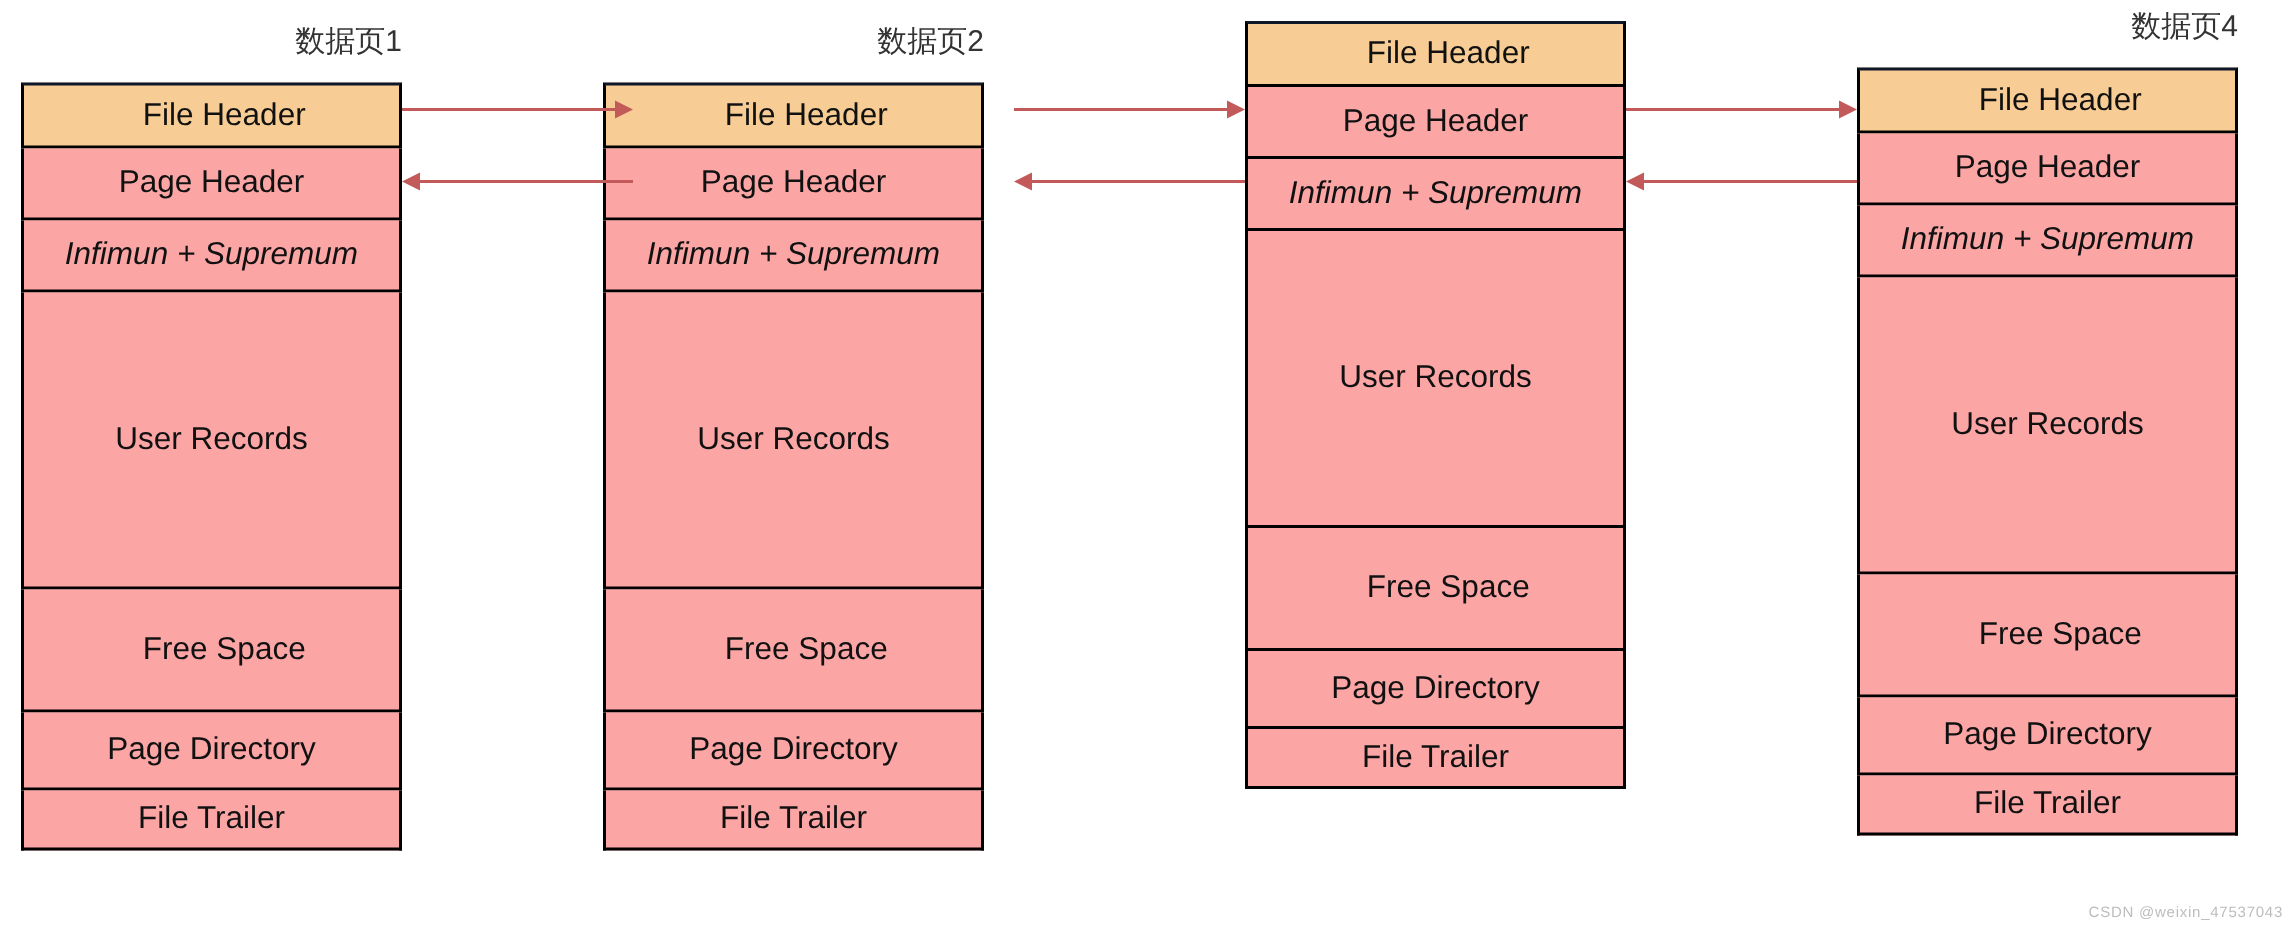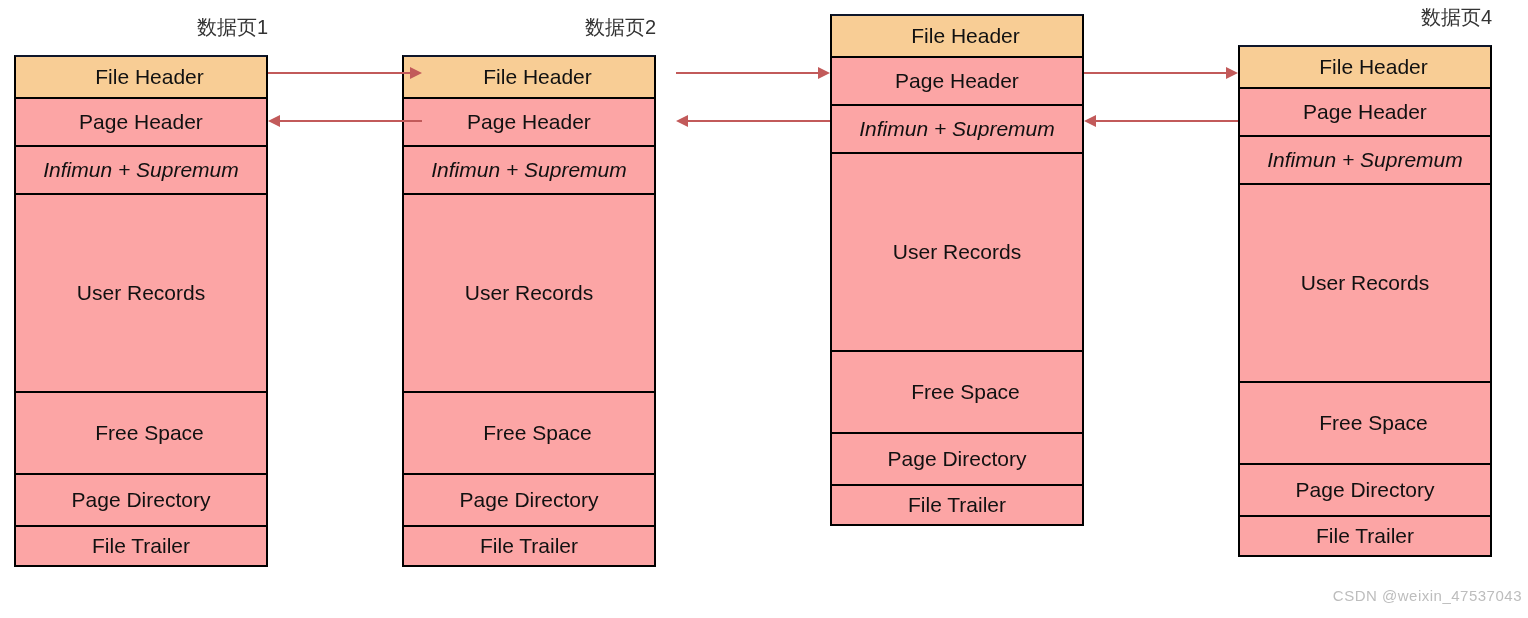--- a/index.html
+++ b/index.html
@@ -62,22 +62,22 @@
   .arrow-head-left {
     position: absolute;
     width: 0; height: 0;
     border-top: 6px solid transparent;
     border-bottom: 6px solid transparent;
     border-right: 12px solid #c25a5a;
   }
   .watermark {
     position: absolute;
     right: 6px;
-    bottom: 14px;
-    font-size: 15px;
+    bottom: 4px;
+    font-size: 10px;
     color: #bdbdbd;
     font-family: Arial, sans-serif;
     letter-spacing: 0.5px;
   }
 </style>
 </head>
 <body>
 
 <div class="stage" id="stage">
     <div class="page" style="left: 14px; top: 14px;">

